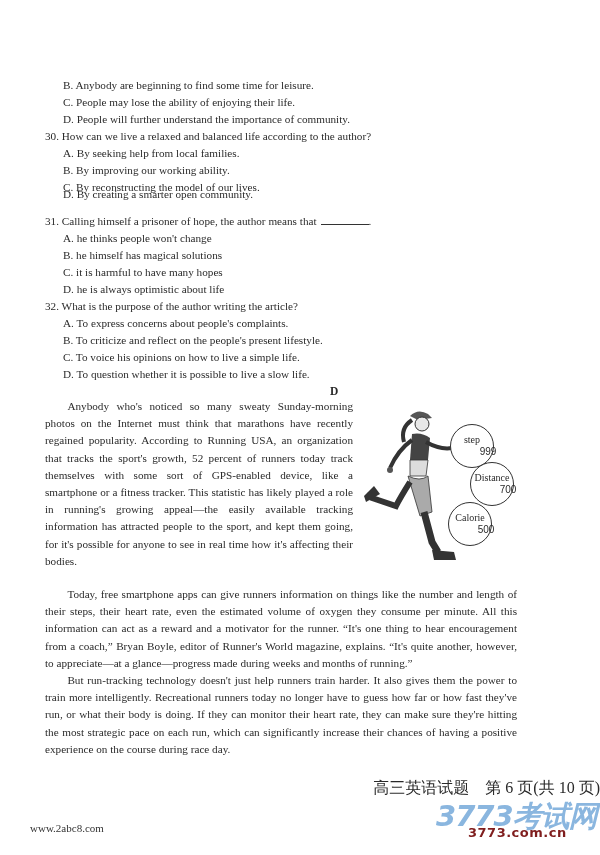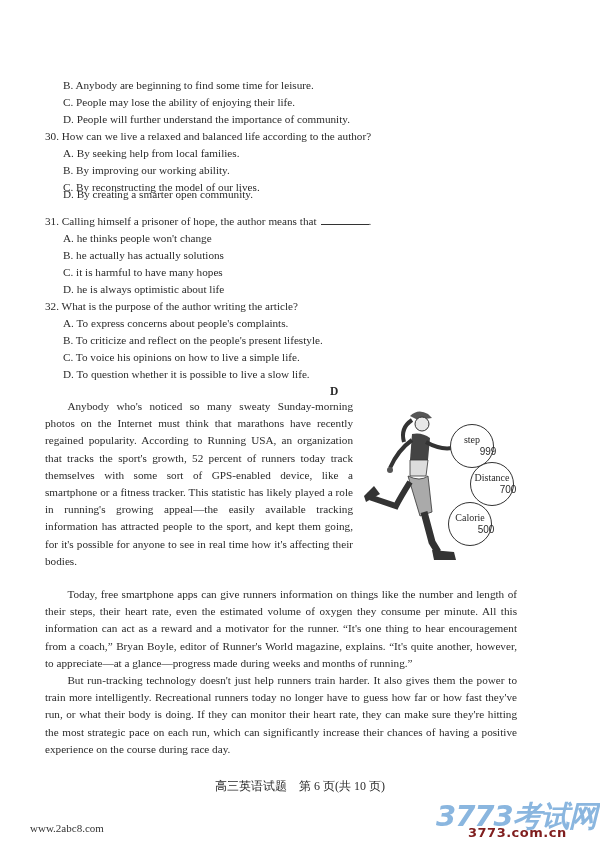--- a/index.html
+++ b/index.html
@@ -12,21 +12,21 @@
     .section { position: absolute; left: 330px; top: 385px; font-size: 11.5px; font-weight: bold; }
     .para { position: absolute; left: 45px; font-size: 11.2px; line-height: 17.2px; text-align: justify; text-align-last: auto; }
     .para p { margin: 0; text-indent: 2em; }
     .para.narrow { width: 308px; top: 398px; }
     .para.wide { width: 472px; top: 586px; }
     .figure { position: absolute; left: 360px; top: 402px; width: 180px; height: 180px; }
     .bubble { position: absolute; border: 1.3px solid #333; border-radius: 50%; background: #fff;
       display: flex; flex-direction: column; align-items: center; justify-content: center;
       font-size: 10px; line-height: 12px; text-align: center; }
     .bubble .num { font-family: "Liberation Sans", sans-serif; font-size: 10px; padding-left: 32px; }
-    .footer { position: absolute; top: 778px; left: 0; width: 600px; text-align: center; font-size: 12px; }
+    .footer { position: absolute; top: 778px; left: 0; width: 600px; text-align: right; font-size: 16px; }
     .site { position: absolute; left: 30px; top: 822px; font-family: Liberation Serif, serif; font-size: 11px; color: #333; }
     .wm1 { position: absolute; left: 436px; top: 797px; font-family: "DejaVu Sans", sans-serif; font-style: italic;
       font-weight: bold; font-size: 29px; color: #8ab6df; letter-spacing: -1px; }
     .wm2 { position: absolute; left: 468px; top: 825px; font-family: "DejaVu Sans", sans-serif; font-size: 13px;
       font-weight: bold; color: #7f1d1d; letter-spacing: 0.5px; }
   </style>
 </head>
 <body>
 
 <div class="line opt" style="top:78px">B. Anybody are beginning to find some time for leisure.</div>
@@ -36,21 +36,21 @@
 <div class="line q" style="top:129px">30. How can we live a relaxed and balanced life according to the author?</div>
 <div class="line opt" style="top:146px">A. By seeking help from local families.</div>
 <div class="line opt" style="top:163px">B. By improving our working ability.</div>
 <div class="line opt" style="top:180px">C. By reconstructing the model of our lives.</div>
 <div class="line opt" style="top:187px">D. By creating a smarter open community.</div>
 
 <div class="line q" style="top:214px">
   <span>31. Calling himself a prisoner of hope, the author means that</span><span class="blank"></span><span>.</span>
 </div>
 <div class="line opt" style="top:231px">A. he thinks people won't change</div>
-<div class="line opt" style="top:248px">B. he actually has actually solutions</div>
+<div class="line opt" style="top:248px">B. he himself has magical solutions</div>
 <div class="line opt" style="top:265px">C. it is harmful to have many hopes</div>
 <div class="line opt" style="top:282px">D. he is always optimistic about life</div>
 
 <div class="line q" style="top:299px">32. What is the purpose of the author writing the article?</div>
 <div class="line opt" style="top:316px">A. To express concerns about people's complaints.</div>
 <div class="line opt" style="top:333px">B. To criticize and reflect on the people's present lifestyle.</div>
 <div class="line opt" style="top:350px">C. To voice his opinions on how to live a simple life.</div>
 <div class="line opt" style="top:367px">D. To question whether it is possible to live a slow life.</div>
 
 <div class="section">D</div>

